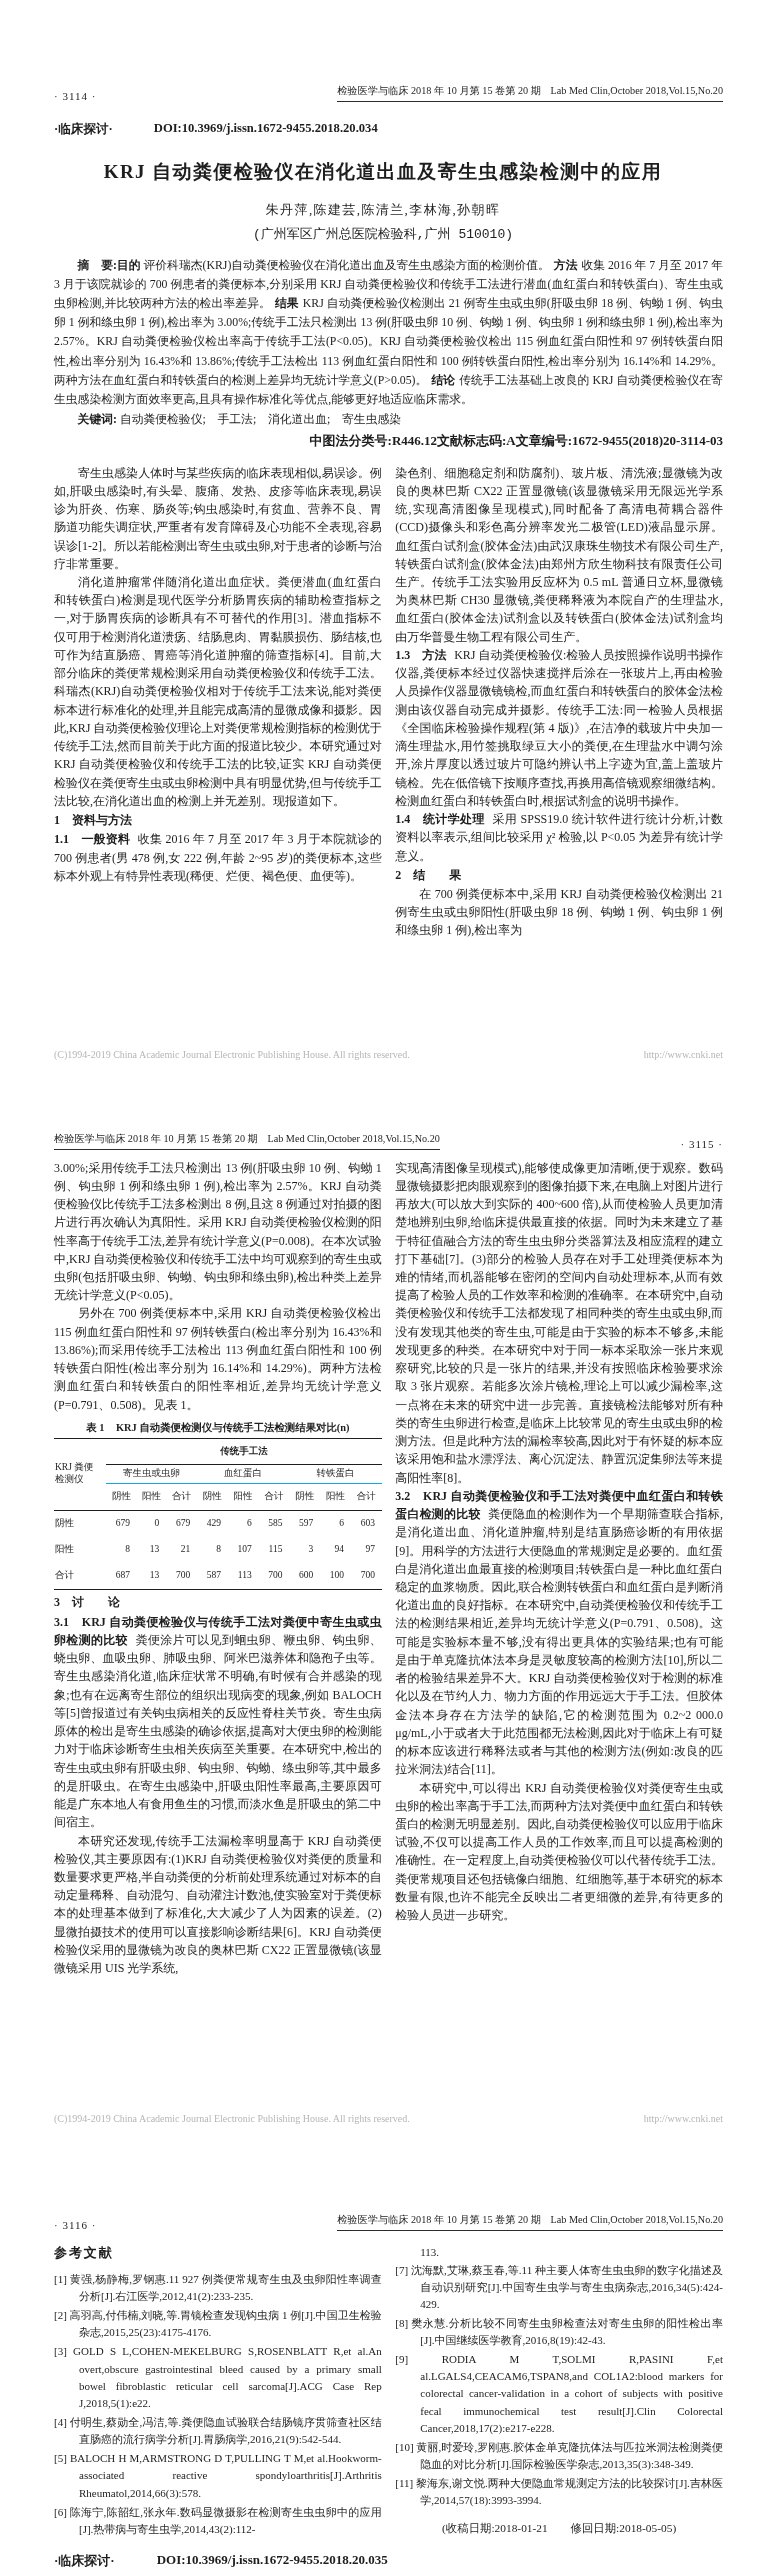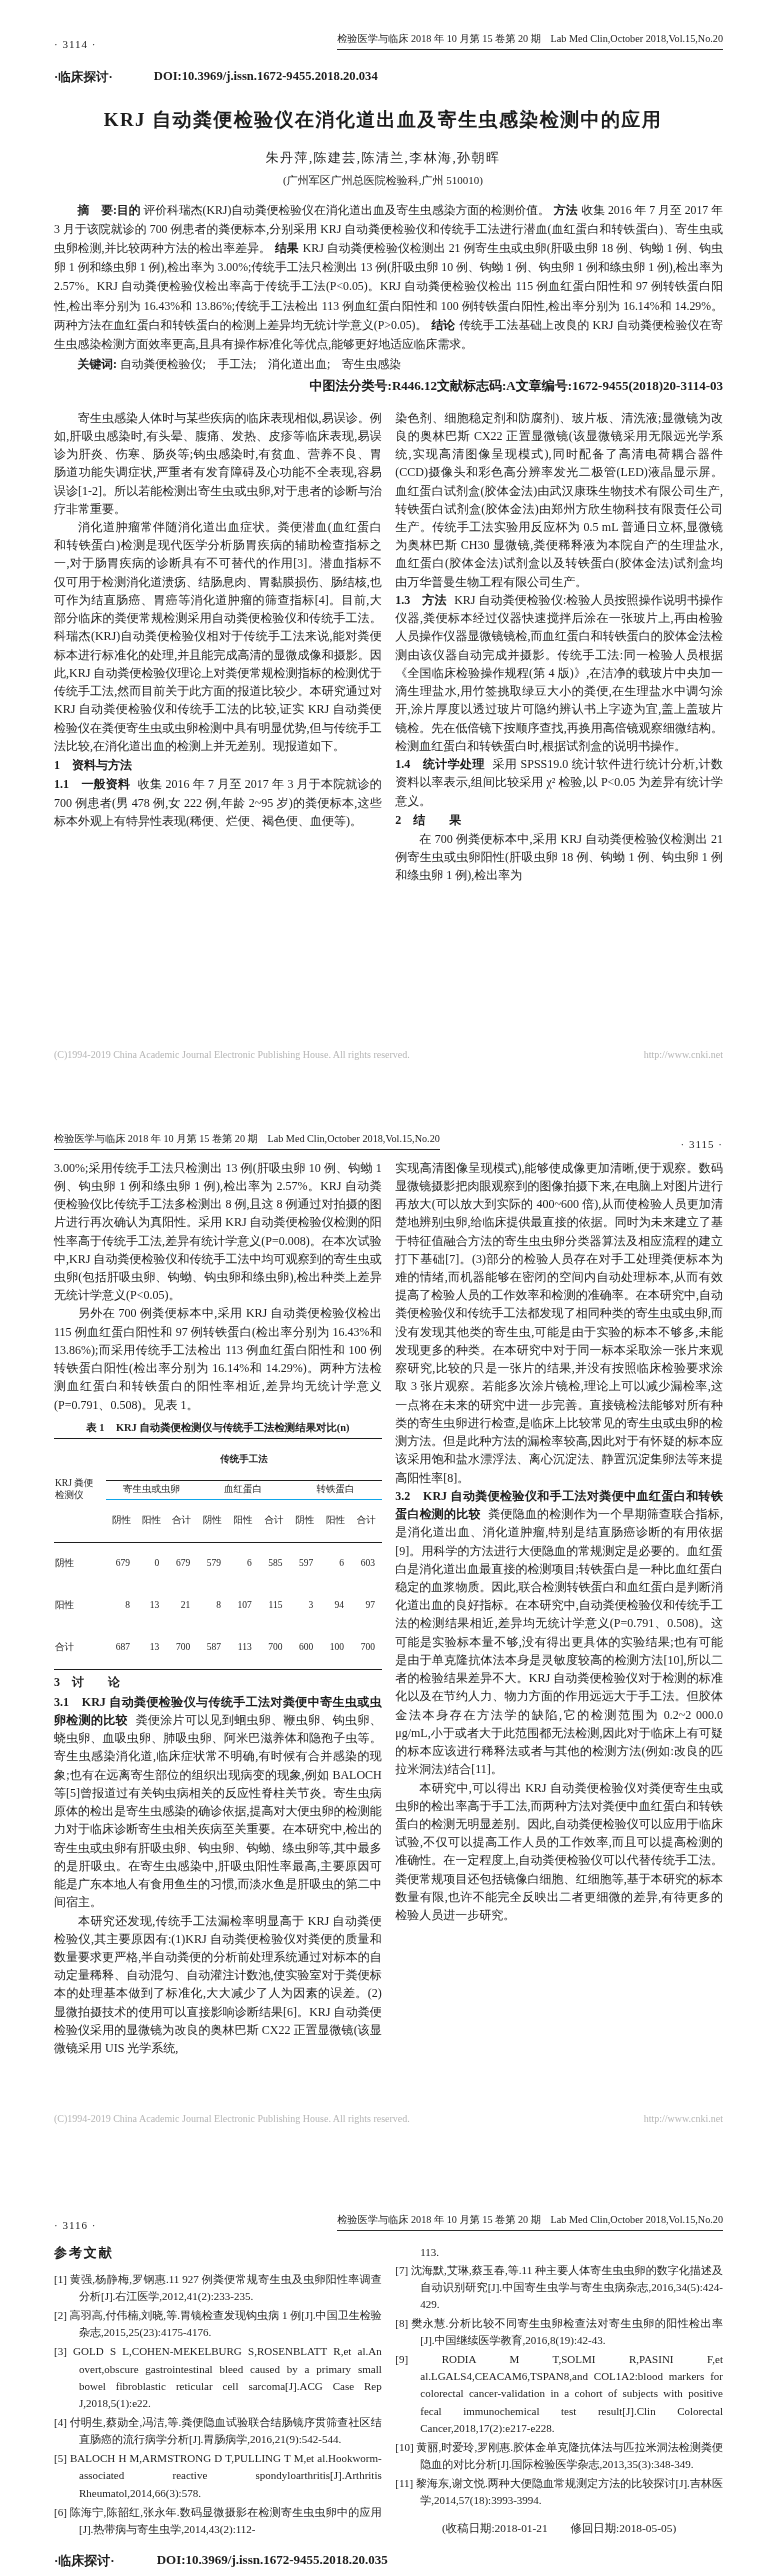--- a/index.html
+++ b/index.html
@@ -6,32 +6,32 @@
   body{width:766px;}
   .sheet{position:relative;width:766px;overflow:hidden;background:#fff;color:#1e1e1e;
          font-family:"Liberation Serif","DejaVu Serif",serif;}
   #p1{height:1070px;}
   #p2{height:1064px;}
   #p3{height:442px;}
 
   
   .rhead{display:flex;justify-content:space-between;align-items:flex-end;
          padding:0 43px 0 54px;}
-  #p1 .rhead{padding-top:32px;}
+  #p1 .rhead{padding-top:46px;margin-top:38px;}
   #p2 .rhead{padding-top:62px;}
   #p3 .rhead{padding-top:79px;}
   .pageno{font-size:11px;white-space:nowrap;letter-spacing:1px;}
   .jline{font-size:10.2px;border-bottom:1px solid #2c2c2c;padding-bottom:2.9px;white-space:nowrap;}
   .jline .en{margin-left:9.7px;}
 
   
   .article-meta{display:flex;gap:41px;margin:19.3px 43px 0 54px;font-size:12.6px;font-weight:700;}
   .title{margin:21px 29px 0;text-align:center;font-size:19px;font-weight:700;letter-spacing:1.4px;}
   .authors{margin-top:15.4px;text-align:center;font-size:13px;letter-spacing:1.4px;}
-  .affil{margin-top:6.8px;text-align:center;font-size:11px;}
+  .affil{margin-top:6.8px;text-align:center;font-size:13px;font-family:Liberation Mono, monospace;}
   .abstract{margin:12.6px 43px 0 54px;font-size:11.8px;line-height:1.62;text-align:justify;text-indent:2em;}
   .b{font-weight:700;}
   .gap{margin:0 1px;}
   .kwline{margin:1px 43px 0 54px;font-size:11.8px;line-height:1.62;text-indent:2em;text-align:justify;}
   .metaline{display:flex;justify-content:flex-end;margin:1px 43px 4px 54px;padding-left:25px;
             font-size:13px;line-height:1.62;font-weight:700;}
 
   
   .cols{display:flex;gap:13.5px;margin:12.6px 43px 0 54px;}
   #p2 .cols{margin-top:8.7px;}
@@ -40,21 +40,21 @@
   .par{margin:0;font-size:12px;line-height:1.52;text-align:justify;text-indent:2em;}
   .par.flush{text-indent:0;}
   .sec-head{font-weight:700;text-indent:0;margin:1px 0;}
   .lead{font-weight:700;margin-right:7.7px;}
 
   
   .tcap{margin:6.8px 0 2.9px;text-align:center;font-size:10.4px;font-weight:700;}
   .tcap .capno{margin-right:11.6px;}
   table.t1{width:100%;border-collapse:collapse;font-size:9.5px;line-height:1.25;
            border-top:1.5px solid #1e1e1e;border-bottom:1.5px solid #1e1e1e;margin-bottom:3.9px;}
-  .t1 th,.t1 td{font-weight:400;padding:15px 1px;text-align:center;}
+  .t1 th,.t1 td{font-weight:400;padding:7px 1px;text-align:center;}
   .t1 th.spanh{border-bottom:1px solid #1e1e1e;font-weight:700;}
   .t1 th.grp{border-bottom:1px solid #0ea5e9;padding:2.9px 0;}
   .t1 th.stub{width:50px;text-align:left;white-space:pre-line;border-bottom:1px solid #1e1e1e;font-weight:400;}
   .t1 th.hb{border-bottom:1px solid #1e1e1e;}
   .t1 td.num{text-align:right;padding-right:6.8px;}
   .t1 td.rowlab{text-align:left;}
 
   
   .ref-heading{margin:0 0 8.7px;font-size:13px;font-weight:700;letter-spacing:1.9px;}
   .ref{margin:0 0 1.9px;font-size:11px;line-height:1.56;text-align:justify;
@@ -169,21 +169,21 @@
             <th class="hb">合计</th>
             <th class="hb">阴性</th>
             <th class="hb">阳性</th>
             <th class="hb">合计</th>
           </tr>
           <tr>
             <td class="rowlab">阴性</td>
             <td class="num">679</td>
             <td class="num">0</td>
             <td class="num">679</td>
-            <td class="num">579</td>
+            <td class="num">429</td>
             <td class="num">6</td>
             <td class="num">585</td>
             <td class="num">597</td>
             <td class="num">6</td>
             <td class="num">603</td>
           </tr>
           <tr>
             <td class="rowlab">阳性</td>
             <td class="num">8</td>
             <td class="num">13</td>

